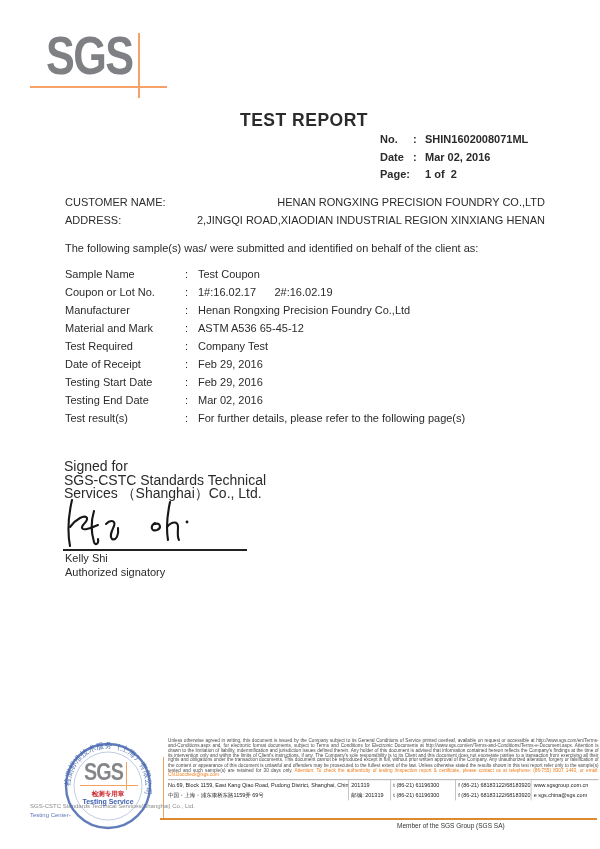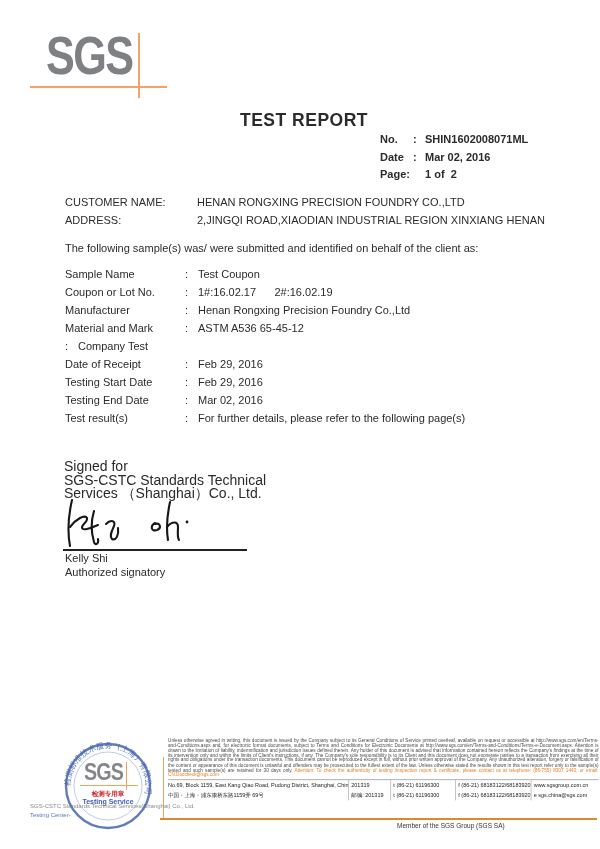--- a/index.html
+++ b/index.html
@@ -17,21 +17,21 @@
   
   .report-title{position:absolute;left:240px;top:110px;font-size:17.5px;font-weight:bold;letter-spacing:.5px;}
   .meta{position:absolute;left:380px;top:131px;font-size:11px;font-weight:bold;line-height:17.5px;}
   .meta-row{display:flex;}
   .meta-label{width:33px;}
   .meta-sep{width:12px;text-align:left;}
   .meta-value{white-space:pre;}
 
   
   .customer{position:absolute;left:65px;top:193px;font-size:11px;line-height:18px;}
-  .cust-row{display:flex;}
+  .cust-row{display:flex;justify-content:space-between;}
   .cust-label{width:132px;}
   .intro{position:absolute;left:65px;top:242px;font-size:11px;}
 
   
   .details{position:absolute;left:65px;top:265px;font-size:11px;line-height:18px;}
   .d-row{display:flex;}
   .d-label{width:120px;}
   .d-sep{width:13px;}
   .d-value{white-space:pre;}
 
@@ -129,20 +129,21 @@
       <span class="d-label">Manufacturer</span>
       <span class="d-sep">:</span>
       <span class="d-value">Henan Rongxing Precision Foundry Co.,Ltd</span>
     </div>
     <div class="d-row">
       <span class="d-label">Material and Mark</span>
       <span class="d-sep">:</span>
       <span class="d-value">ASTM A536 65-45-12</span>
     </div>
     <div class="d-row">
+      <span class="d-label">Test Required</span>
       <span class="d-sep">:</span>
       <span class="d-value">Company Test</span>
     </div>
     <div class="d-row">
       <span class="d-label">Date of Receipt</span>
       <span class="d-sep">:</span>
       <span class="d-value">Feb 29, 2016</span>
     </div>
     <div class="d-row">
       <span class="d-label">Testing Start Date</span>

